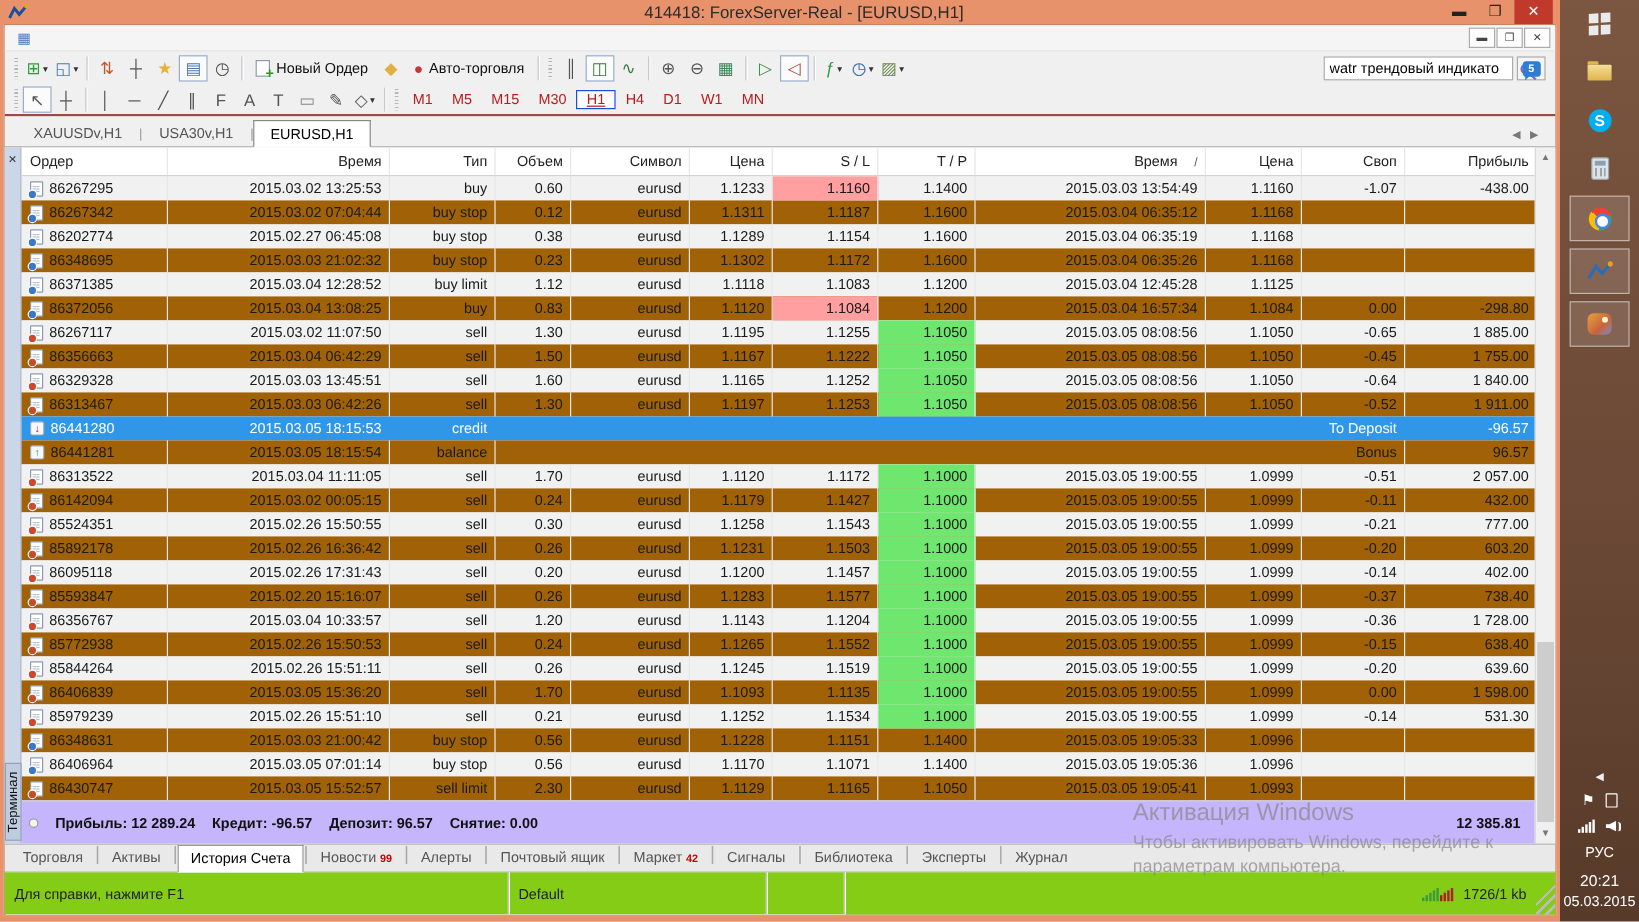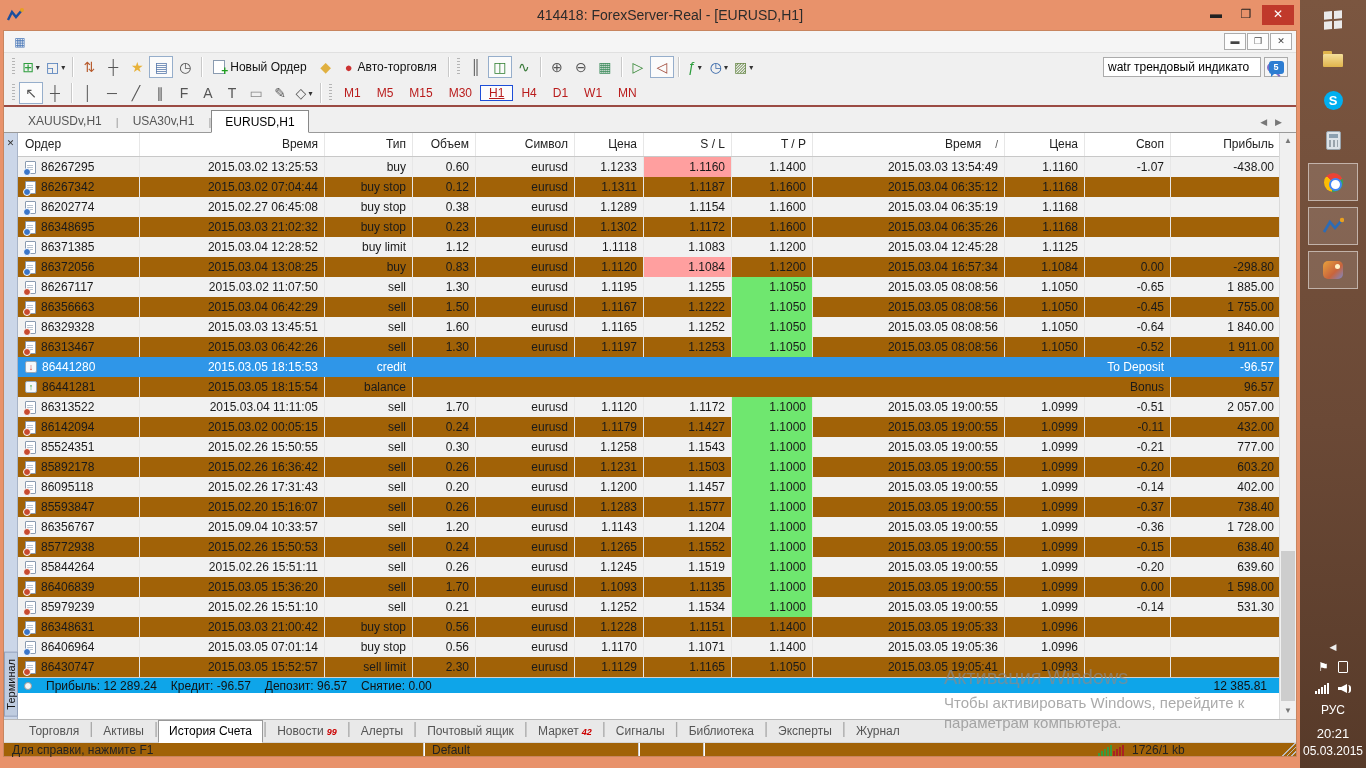--- a/index.html
+++ b/index.html
@@ -68,44 +68,44 @@
   .c.ord { text-align:left; display:flex; align-items:center; gap:5px; padding-left:7px; }
   .c.slhit { background:var(--slhit); }
   .c.tphit { background:var(--tphit); }
   .sortmark { font-size:10px; color:#555; margin-left:14px; }
   .doc { width:11px; height:13px; background:#FFF; border:1px solid #8A9BB0; border-radius:1px; position:relative; flex:0 0 auto; }
   .doc::before { content:""; position:absolute; left:1px; top:3px; width:6px; height:1px; background:#B9C4D0; box-shadow:0 2px 0 #B9C4D0,0 4px 0 #B9C4D0; }
   .doc::after { content:""; position:absolute; left:-3px; bottom:-3px; width:6px; height:6px; border-radius:50%; border:1px solid #FFF; }
   .doc.b::after { background:#3B76C8; } .doc.s::after { background:#C94A2E; }
   .cb { width:12px; height:12px; border:1px solid #98A8B8; background:#F6F8FA; border-radius:2px; font-size:9px; font-weight:bold; line-height:11px; text-align:center; flex:0 0 auto; }
   .cb.dn { color:#C22; } .cb.up { color:#2A9A2A; }
-  .sumbar { height:16px; background:#0ea5e9; border-top:1px solid #CFCFCF; display:flex; align-items:center; gap:14px; padding:0 8px 0 6px; font-size:12px; font-weight:normal; color:#111; }
+  .sumbar { height:36px; background:#c4b5fd; border-top:1px solid #CFCFCF; display:flex; align-items:center; gap:14px; padding:0 8px 0 6px; font-size:12px; font-weight:bold; color:#111; }
   .sumbar .dotic { width:8px; height:8px; border:1px solid #999; border-radius:50%; background:#F5F5F5; }
   .sumbar .total { margin-left:auto; padding-right:4px; }
   .tfiller { flex:1; background:#FFF; }
   
   .vscroll { width:17px; background:#F0F0F0; border-left:1px solid #DADADA; display:flex; flex-direction:column; }
   .sarrow { height:16px; text-align:center; font-size:8px; color:#777; line-height:16px; }
   .strack { flex:1; position:relative; }
   .sthumb { position:absolute; left:1px; right:1px; bottom:2px; height:150px; background:#CDCDCD; }
 
   
-  .btabs { height:23px; background:#E9E9E9; border-top:1px solid #B8B8B8; display:flex; align-items:center; padding:0 15px; }
+  .btabs { height:23px; background:#E9E9E9; border-top:1px solid #B8B8B8; display:flex; align-items:flex-start; padding:0 5px; }
   .btab { padding:3px 10px 4px; font-size:12px; color:#555; position:relative; }
   .btab.on { background:#FFF; border:1px solid #999; border-bottom-color:#FFF; color:#000; }
   .btabsep { color:#AAA; padding-bottom:4px; }
-  .badge { color:#C00; font-weight:bold; font-size:9px; margin-left:3px;font-style:italic; }
-
-  
-  .statusbar { height:14px; background:#a16207; border-top:1px solid #D5D5D5; display:flex; align-items:stretch; font-size:12px; color:#222; }
+  .badge { color:#C00; font-weight:bold; font-size:9px; margin-left:3px; }
+
+  
+  .statusbar { height:36px; background:#84cc16; border-top:1px solid #D5D5D5; display:flex; align-items:stretch; font-size:12px; color:#222; }
   .sbsec { display:flex; align-items:center; padding:0 8px; border-right:1px solid #CFCFCF; box-shadow:1px 0 0 #FFF; }
   .sb-help { width:420px; }
   .sb-prof { width:215px; }
   .sb-e1 { width:65px; } .sb-flex { flex:1; border-right:none; box-shadow:none; }
-  .sb-net { width:190px; gap:8px; justify-content:flex-start; border-right:none; box-shadow:none; }
+  .sb-net { width:190px; gap:8px; justify-content:flex-end; border-right:none; box-shadow:none; }
   .bars { display:flex; align-items:flex-end; gap:1px; height:12px; }
   .bars i { width:2px; background:#3C9A3C; display:block; }
   .bars i.r { background:#AA2222; }
   .grip { width:16px; background:
      linear-gradient(135deg, transparent 0 50%, #BBB 50% 56%, transparent 56% 66%, #BBB 66% 72%, transparent 72% 82%, #BBB 82% 88%, transparent 88%); }
 
   
   .watermark { position:absolute; left:944px; top:666px; width:352px; z-index:40; pointer-events:none; color:#8a8a8a; opacity:.72; }
   .wm1 { font-size:20px; margin-bottom:5px; }
   .wm2 { font-size:15px; margin-bottom:3px; }
@@ -604,21 +604,21 @@
                 <div class="c">2015.03.05 19:00:55</div>
                 <div class="c">1.0999</div>
                 <div class="c">-0.37</div>
                 <div class="c">738.40</div>
               </div>
               <div class="trow alt">
                 <div class="c ord">
                   <span class="doc s"></span>
                   <span>86356767</span>
                 </div>
-                <div class="c">2015.09.04 10:33:57</div>
+                <div class="c">2015.03.04 10:33:57</div>
                 <div class="c">sell</div>
                 <div class="c">1.20</div>
                 <div class="c">eurusd</div>
                 <div class="c">1.1143</div>
                 <div class="c">1.1204</div>
                 <div class="c tphit">1.1000</div>
                 <div class="c">2015.03.05 19:00:55</div>
                 <div class="c">1.0999</div>
                 <div class="c">-0.36</div>
                 <div class="c">1 728.00</div>

